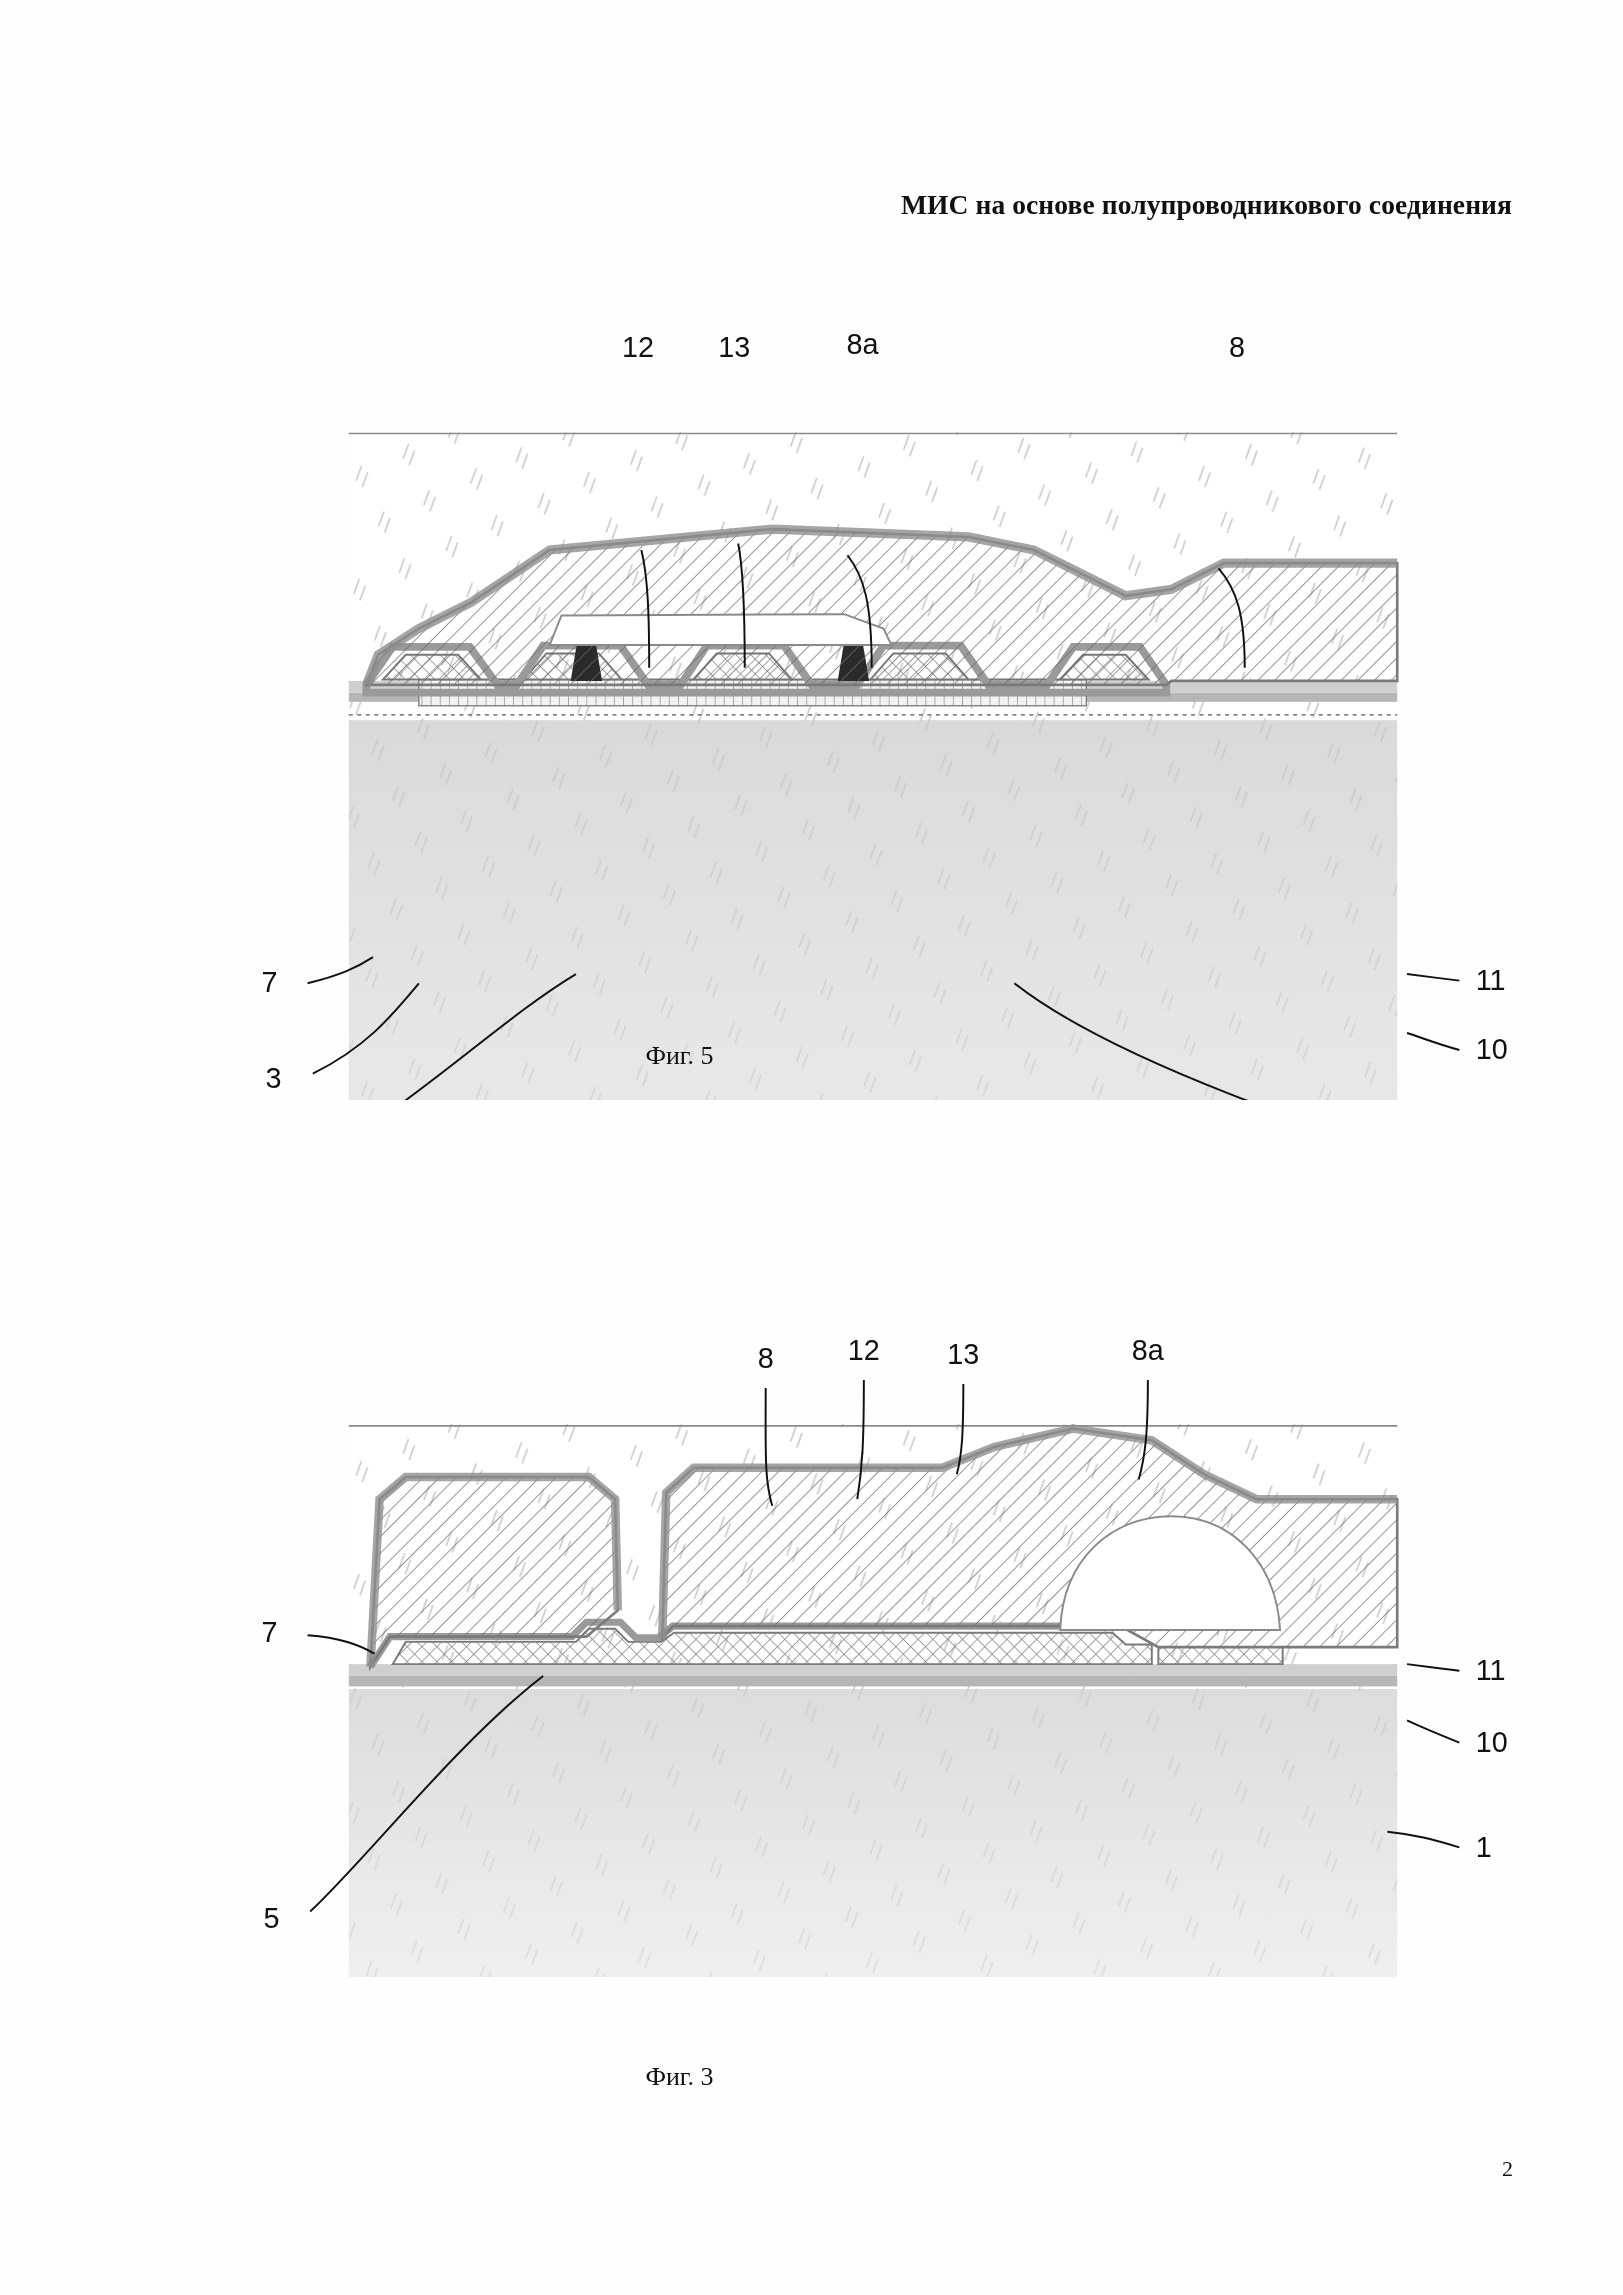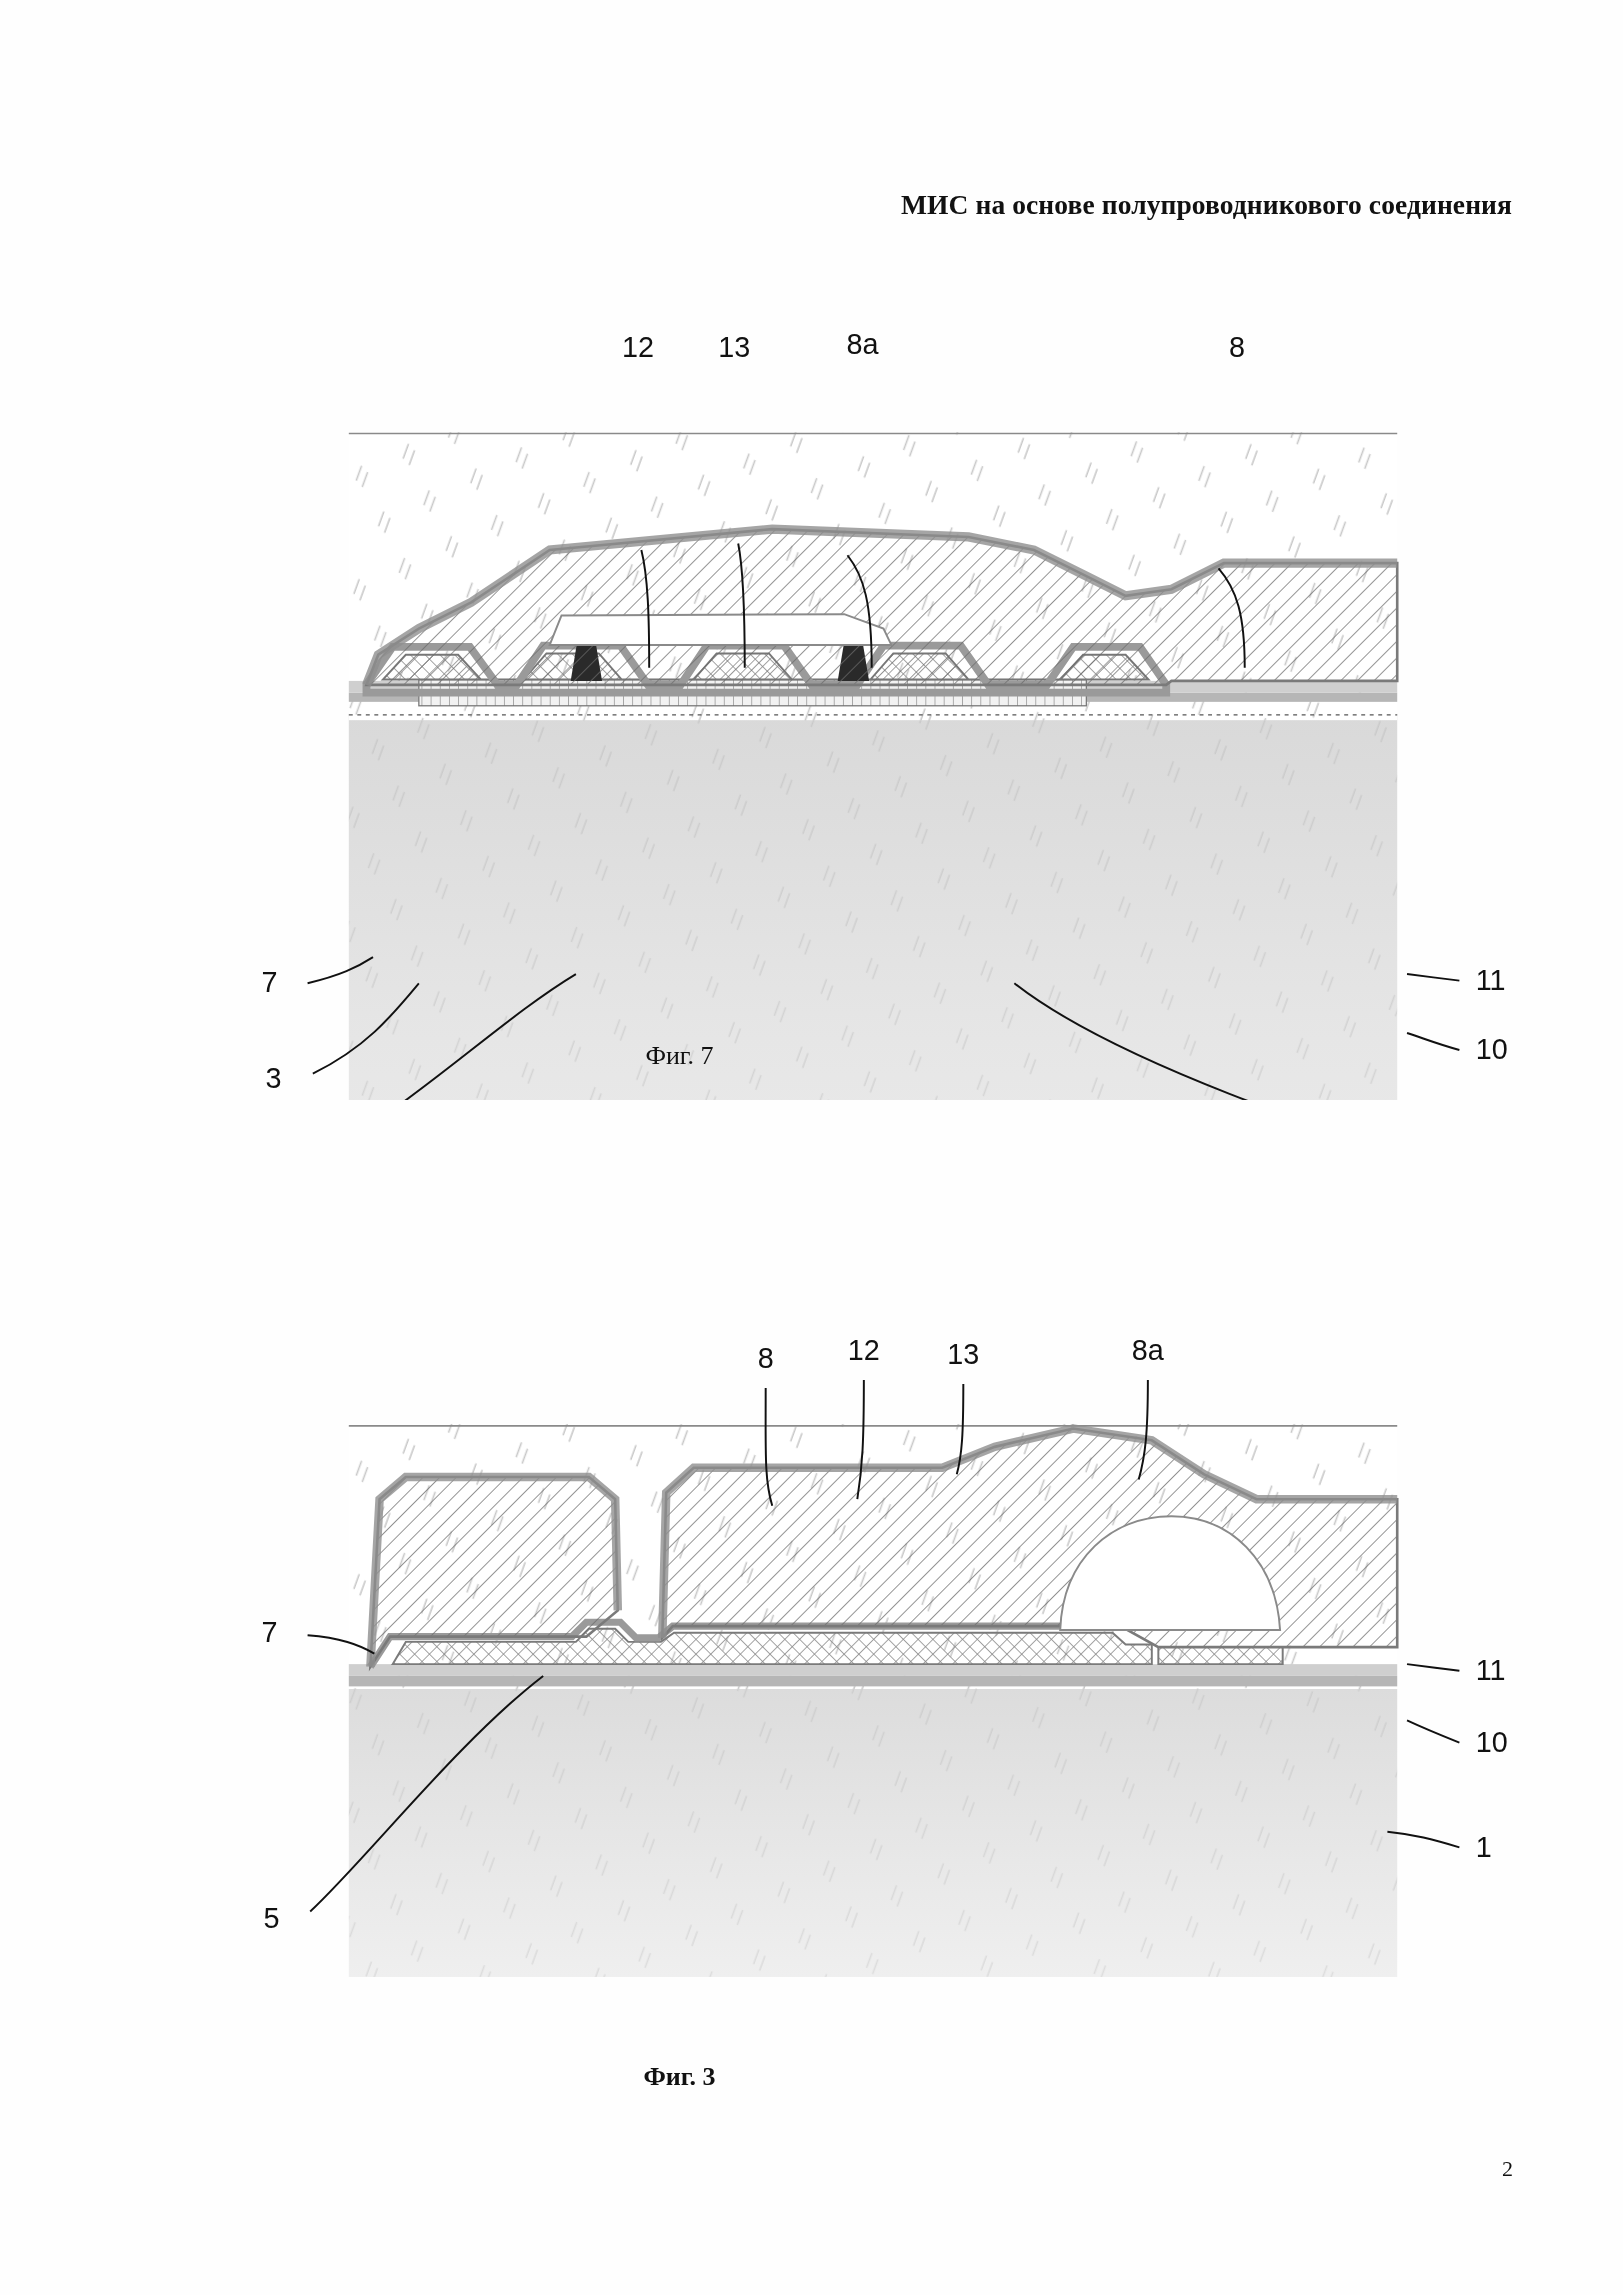--- a/index.html
+++ b/index.html
@@ -39,21 +39,21 @@
   #figure-3-block { top: 1283px; height: 812px; }
 
   .fig-caption {
     position: absolute;
     width: 100%;
     text-align: center;
     font-size: 26px;
     color: #111;
   }
   #figure-2-caption { top: 753px; left: 0; }
-  #figure-3-caption { top: 779px; left: 0; font-weight: bold; }
+  #figure-3-caption { top: 779px; left: 0; }
 
   .page-number {
     position: absolute;
     right: 110px;
     bottom: 113px;
     font-size: 22px;
     color: #111;
   }
 
   svg {
@@ -156,21 +156,21 @@
         <text class="lbl" x="1890" y="105" text-anchor="middle">8</text>
         <text class="lbl" x="412" y="1075" text-anchor="middle">7</text>
         <text class="lbl" x="418" y="1222" text-anchor="middle">3</text>
         <text class="lbl" x="418" y="1348" text-anchor="middle">4</text>
         <text class="lbl" x="418" y="1448" text-anchor="middle">1</text>
         <text class="lbl" x="2255" y="1072">11</text>
         <text class="lbl" x="2255" y="1178">10</text>
         <text class="lbl" x="2255" y="1360">2</text>
       </g>
     </svg>
-    <div class="fig-caption" id="figure-2-caption">Фиг. 7</div>
+    <div class="fig-caption" id="figure-2-caption">Фиг. 5</div>
   </div>
 
   <div class="figure-block" id="figure-3-block">
     <svg width="1623" height="812" viewBox="0 0 2480 1240">
       <defs>
         <linearGradient id="subgrad3" x1="0" y1="0" x2="0" y2="1">
           <stop offset="0%" stop-color="#dcdcdc"></stop>
           <stop offset="60%" stop-color="#e8e8e8"></stop>
           <stop offset="100%" stop-color="#efefef"></stop>
         </linearGradient>

